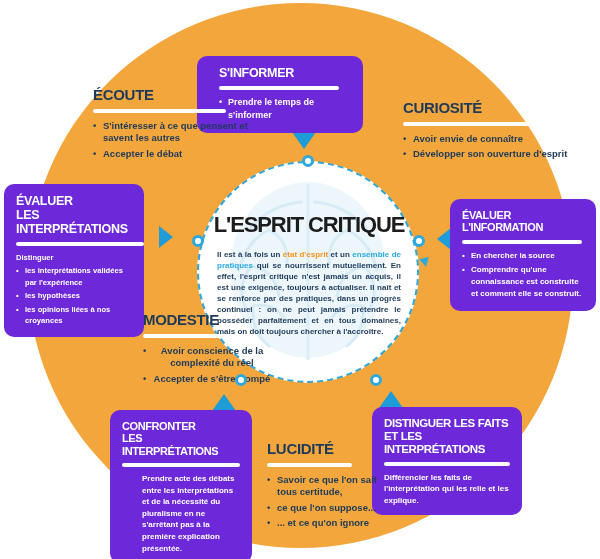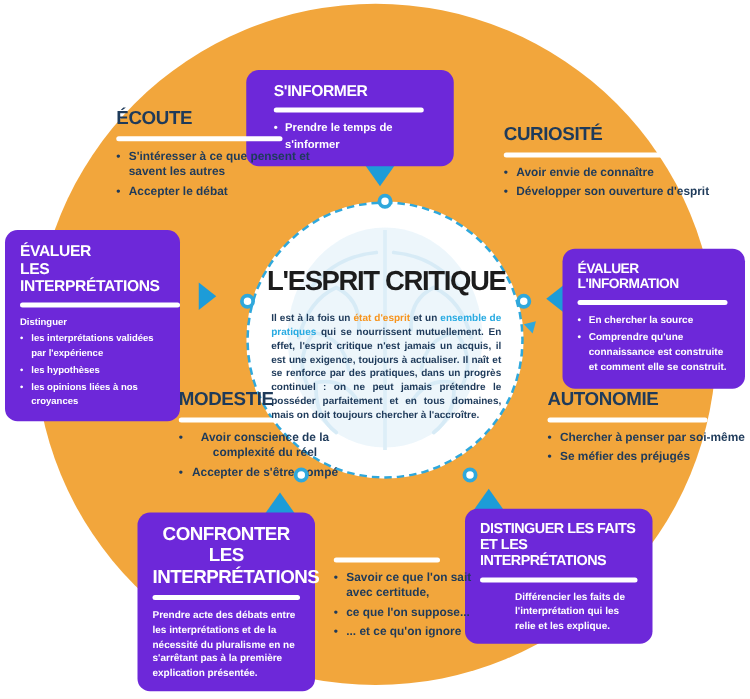--- a/index.html
+++ b/index.html
@@ -43,25 +43,25 @@
   li::before{content:"•";position:absolute;left:0;top:0;}
 
   #bub-sinformer{left:197px;top:56px;width:166px;padding-left:22px;}
   #bub-sinformer ul{font-size:9px;line-height:1.45;}
   #bub-eval-interp{left:4px;top:184px;width:140px;}
   #bub-eval-interp .lead,#bub-eval-interp ul{font-size:7.6px;line-height:1.5;}
   #bub-eval-info{left:450px;top:199px;width:146px;}
   #bub-eval-info h3{font-size:11px;letter-spacing:-0.4px;}
   #bub-eval-info ul{font-size:8px;line-height:1.5;}
   #bub-confronter{left:110px;top:410px;width:142px;}
-  #bub-confronter h3{font-size:15px;letter-spacing:-0.4px;text-align:center;}
-  #bub-confronter .body{font-size:8px;}
+  #bub-confronter h3{font-size:11px;letter-spacing:-0.4px;}
+  #bub-confronter .body{font-size:8px;margin-left:20px;}
   #bub-distinguer{left:372px;top:407px;width:150px;}
   #bub-distinguer h3{font-size:11.5px;letter-spacing:-0.4px;}
-  #bub-distinguer .body{font-size:8px;margin-left:28px;}
+  #bub-distinguer .body{font-size:8px;}
 
   
   .tail{position:absolute;width:0;height:0;z-index:3;}
   .tail-down{border-left:12px solid transparent;border-right:12px solid transparent;
     border-top:17px solid #1D9CD8;}
   .tail-up{border-left:12px solid transparent;border-right:12px solid transparent;
     border-bottom:17px solid #1D9CD8;}
   .tail-right{border-top:11px solid transparent;border-bottom:11px solid transparent;
     border-left:14px solid #1D9CD8;}
   .tail-left{border-top:11px solid transparent;border-bottom:11px solid transparent;
@@ -171,31 +171,24 @@
 
   <div class="section" id="sec-modestie">
     <h3>MODESTIE</h3>
     <div class="rule" style="width:110px;"></div>
     <ul style="width:128px;text-align:center;">
       <li>Avoir conscience de la complexité du réel</li>
       <li>Accepter de s'être trompé</li>
     </ul>
   </div>
 
-  <div class="section" id="sec-autonomie">
-    <h3>AUTONOMIE</h3>
-    <div class="rule" style="width:128px;"></div>
-    <ul>
-      <li>Chercher à penser par soi-même</li>
-      <li>Se méfier des préjugés</li>
-    </ul>
-  </div>
 
   <div class="section" id="sec-lucidite">
+    <h3>LUCIDITÉ</h3>
     <div class="rule" style="width:85px;"></div>
     <ul style="width:128px;">
-      <li>Savoir ce que l'on sait avec certitude,</li>
+      <li>Savoir ce que l'on sait tous certitude,</li>
       <li>ce que l'on suppose...</li>
       <li>... et ce qu'on ignore</li>
     </ul>
   </div>
 
 </div>
 
 </body></html>

